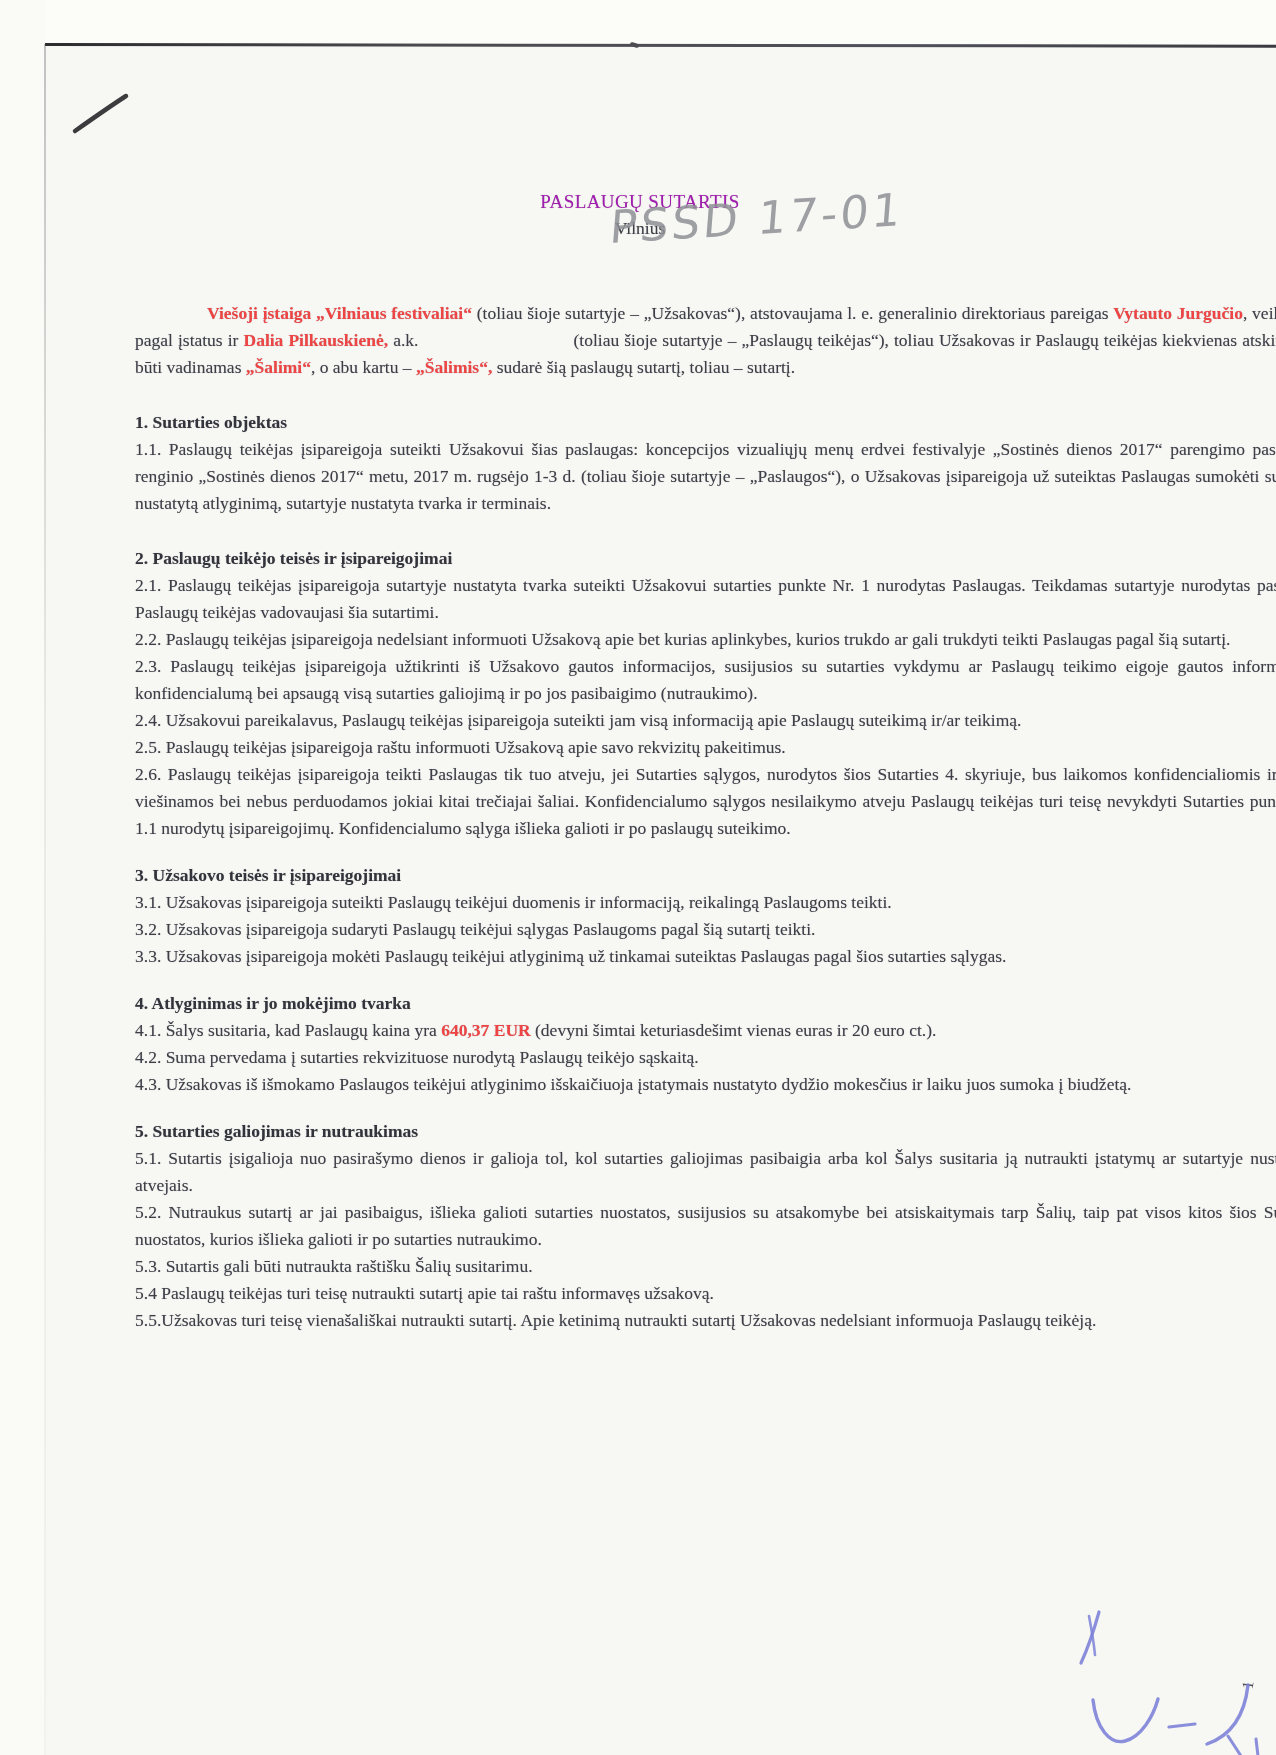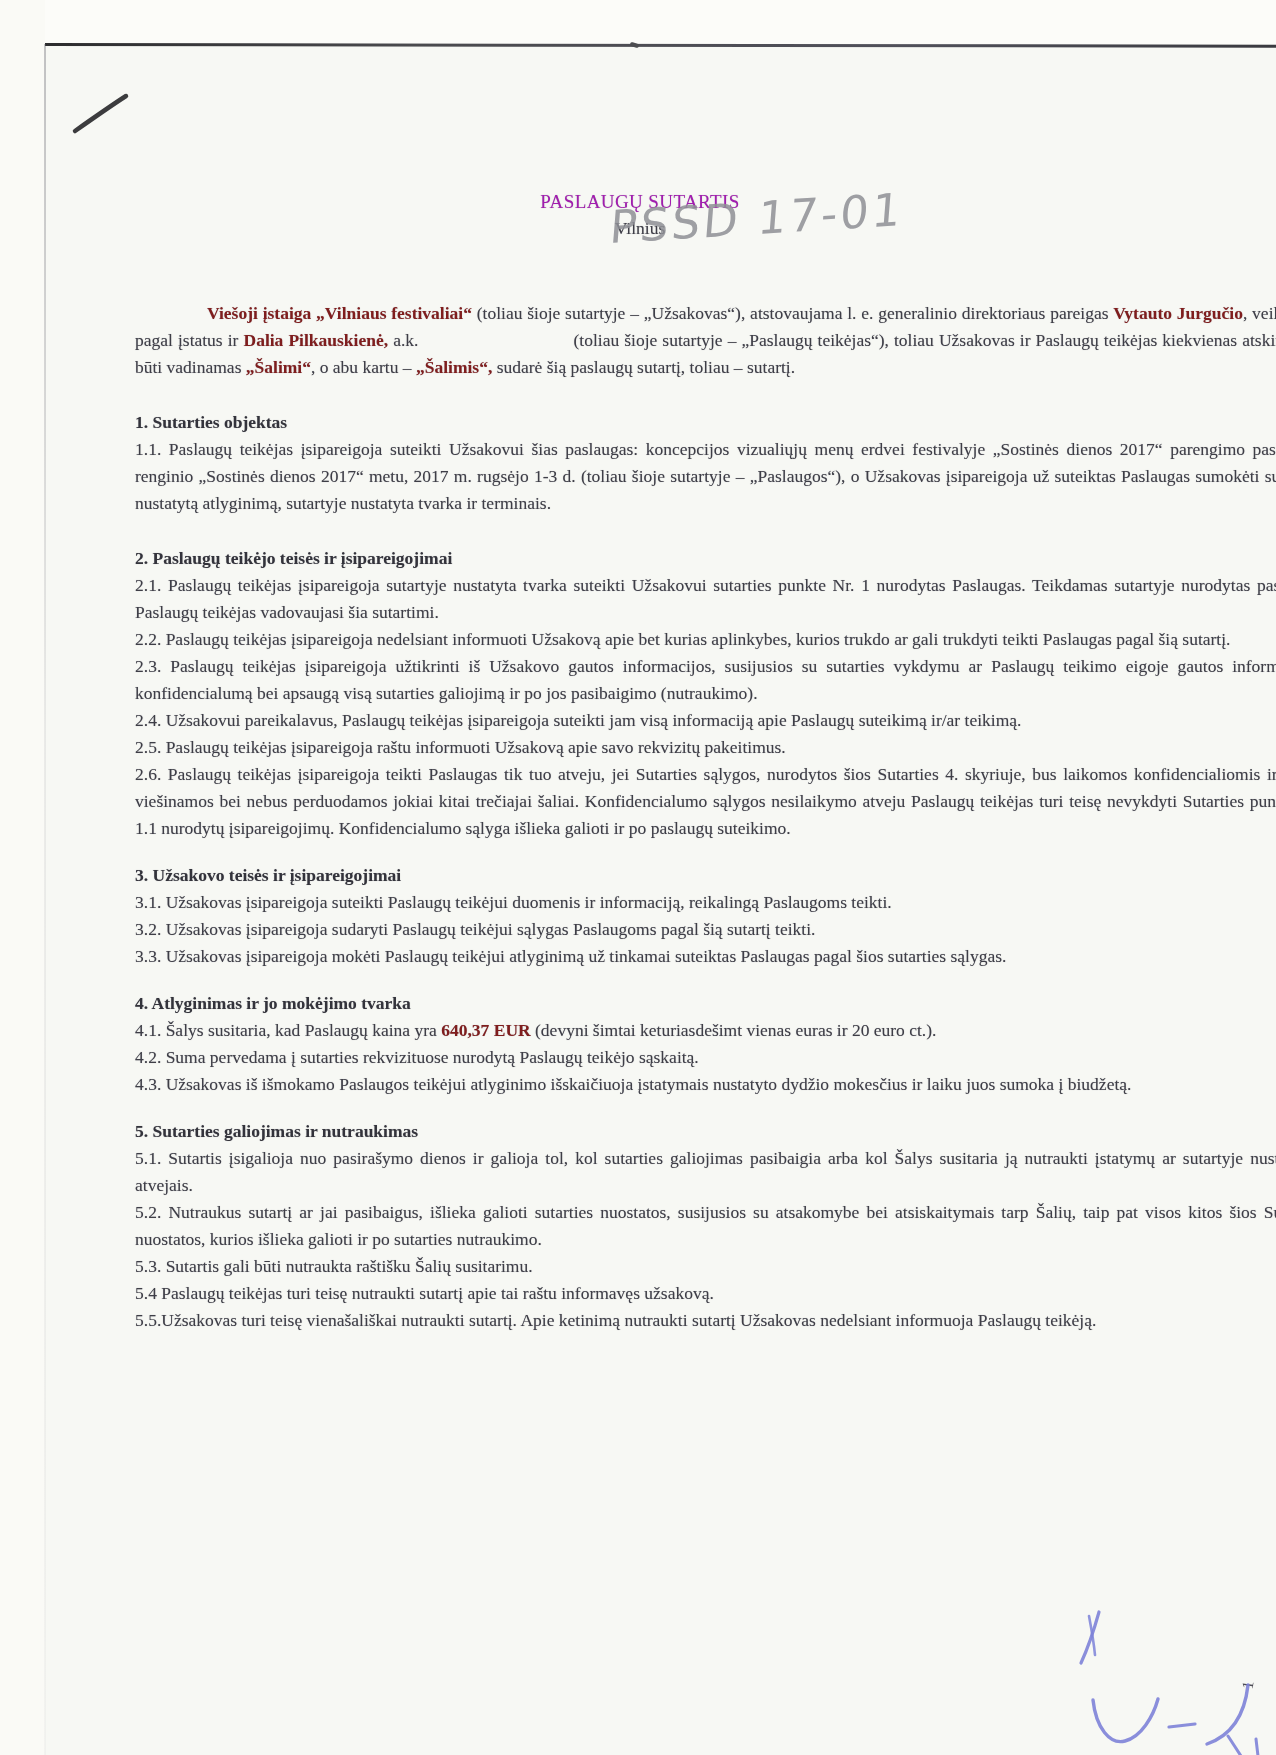--- a/index.html
+++ b/index.html
@@ -33,21 +33,21 @@
   .dateline{margin-top:36px;}
   .city{margin-top:0;}
   .handwrite{
     position:absolute;left:610px;top:204px;width:420px;text-align:left;
     font-family:"DejaVu Sans",sans-serif;font-size:45px;line-height:48px;
     color:#8f9096;opacity:.85;letter-spacing:3px;
     transform:rotate(-3.5deg) skewX(-8deg);transform-origin:left center;
     text-shadow:none;white-space:nowrap;
   }
   .intro{margin:58px 0 0 0;text-indent:72px;}
-  .b{font-weight:bold;color:#7f1d1d;}
+  .b{font-weight:bold;color:#ef4444;}
   .blank-gap{display:inline-block;width:150px;}
   section h2{margin:28px 0 0 0;font-size:17.5px;font-weight:bold;color:#33333b;}
   section.late h2{margin-top:20px;}
   section p{margin:0;}
   .pagenum{
     position:absolute;left:1244px;top:1676px;font-size:16px;color:#4c4c55;
     transform:rotate(-82deg);text-shadow:none;
   }
   .marks{position:absolute;left:0;top:0;width:1276px;height:1755px;pointer-events:none;}
 </style>

